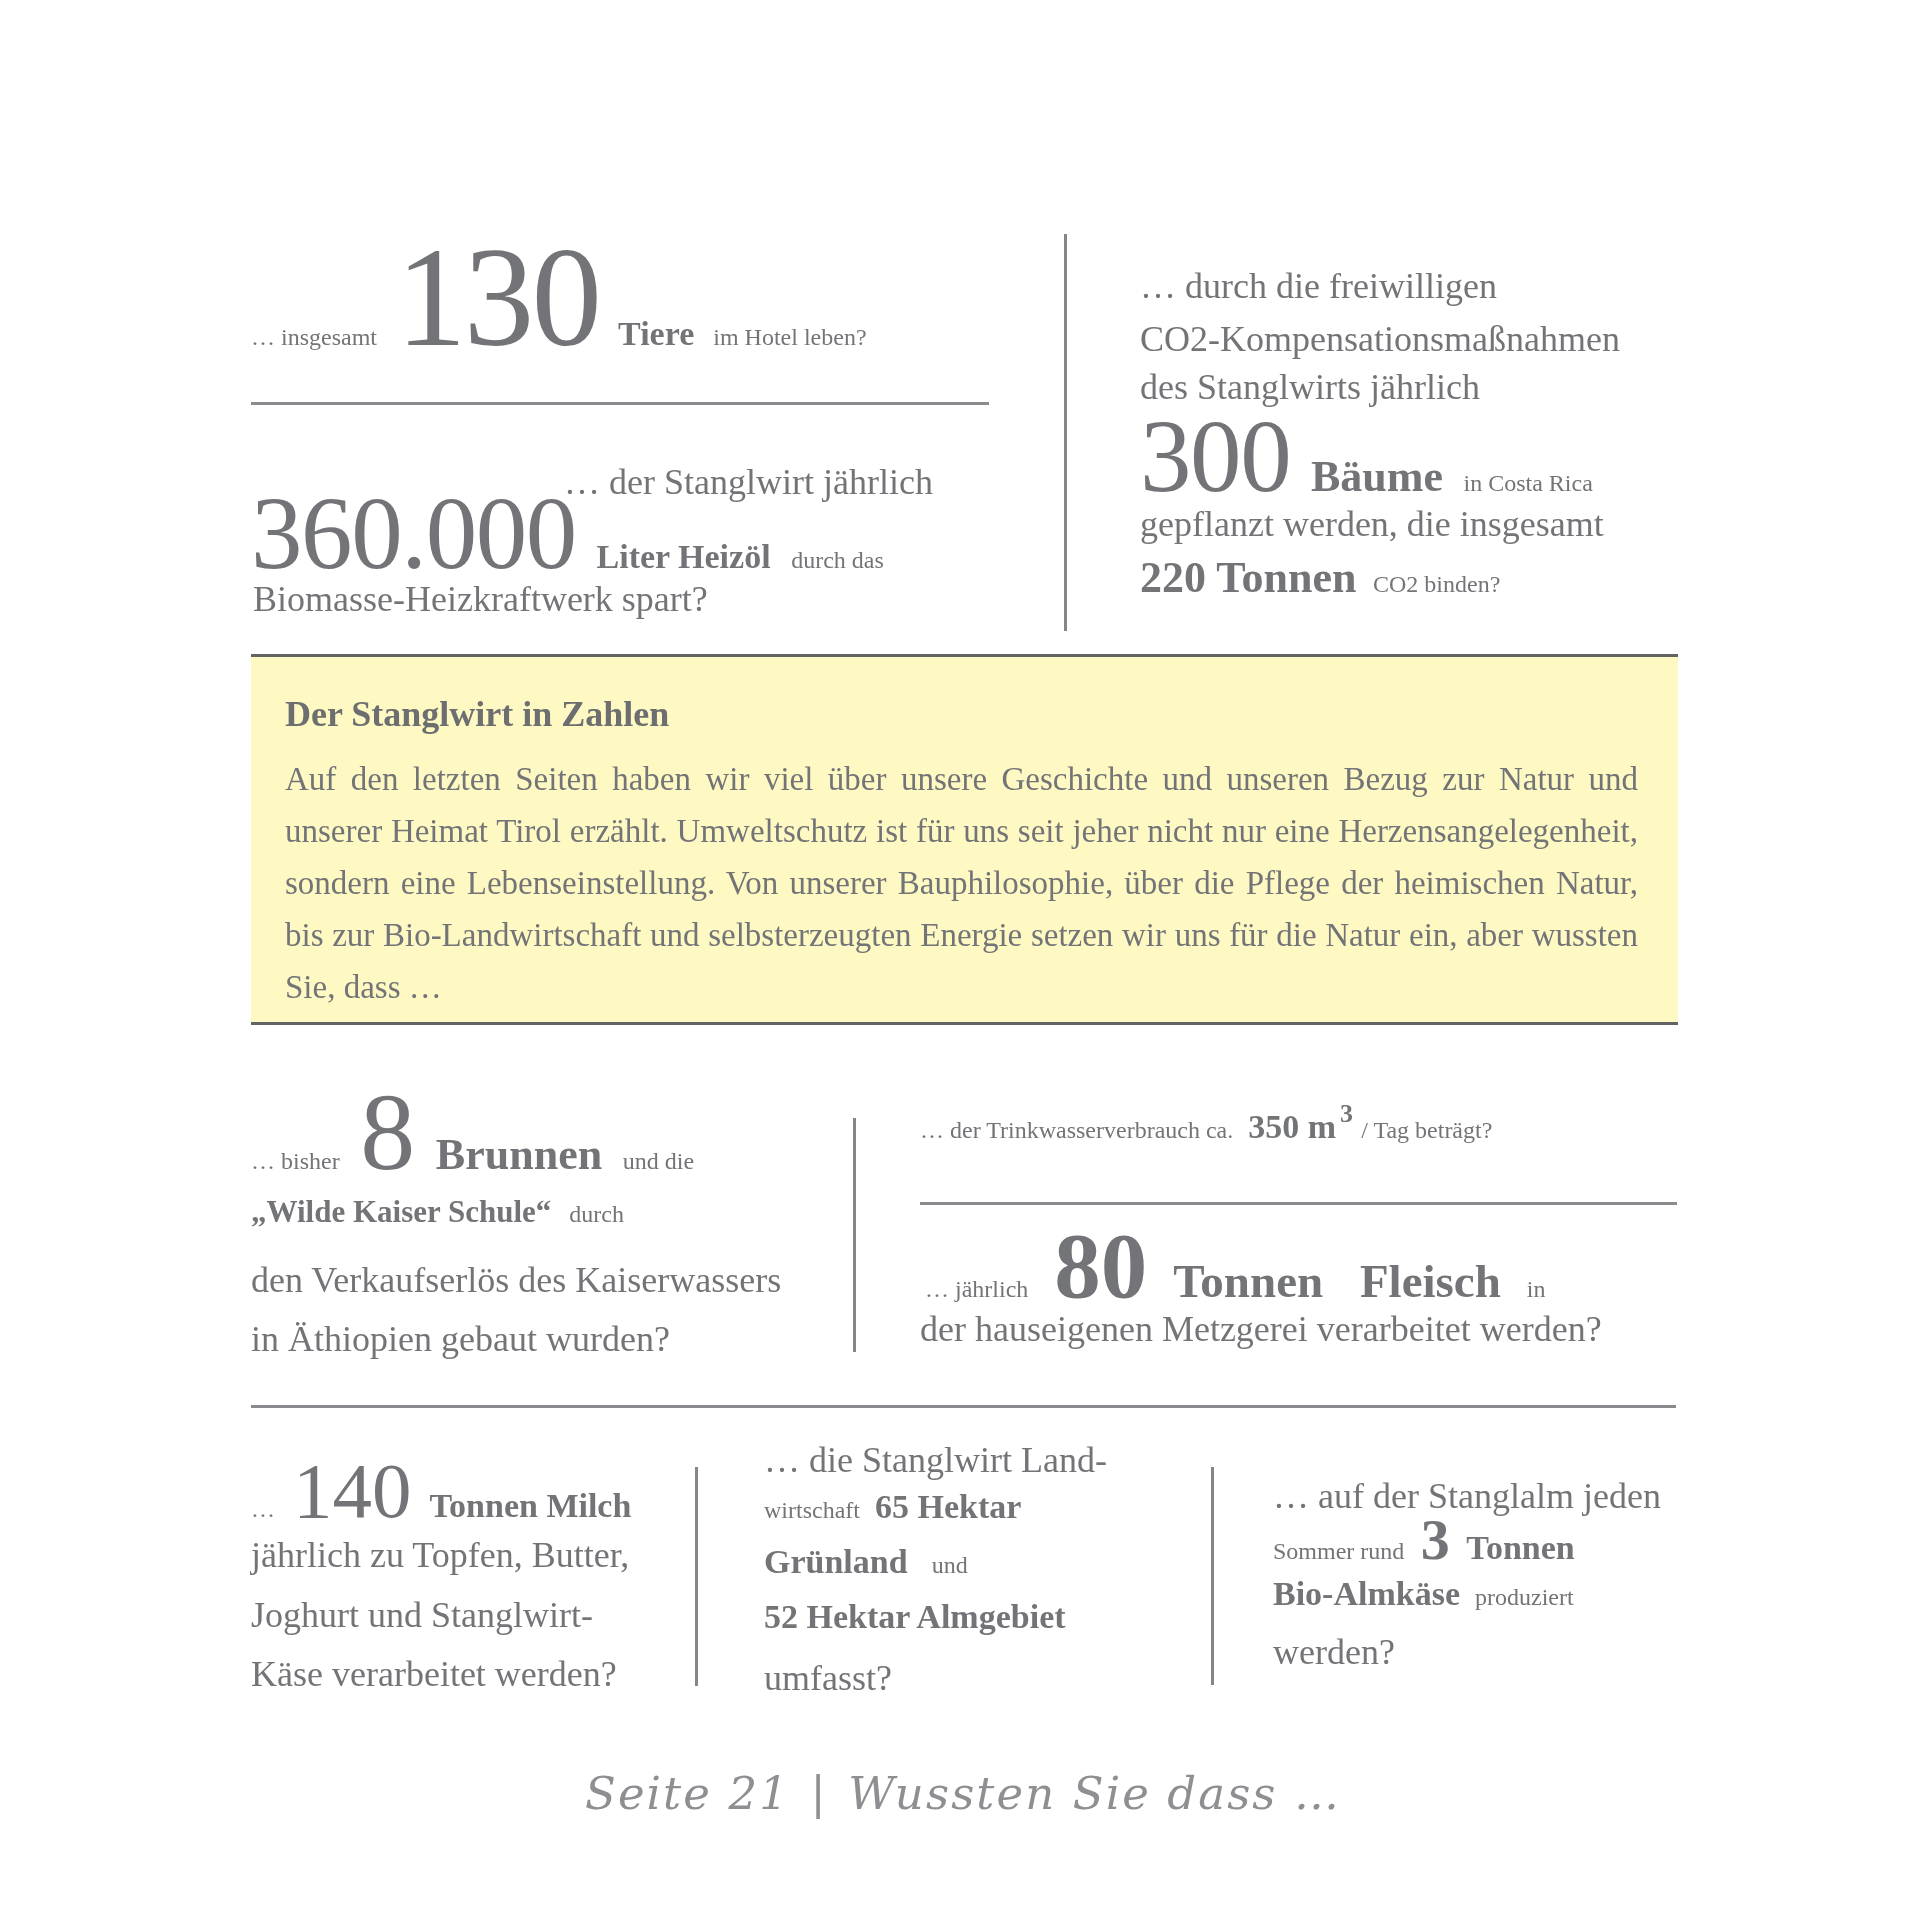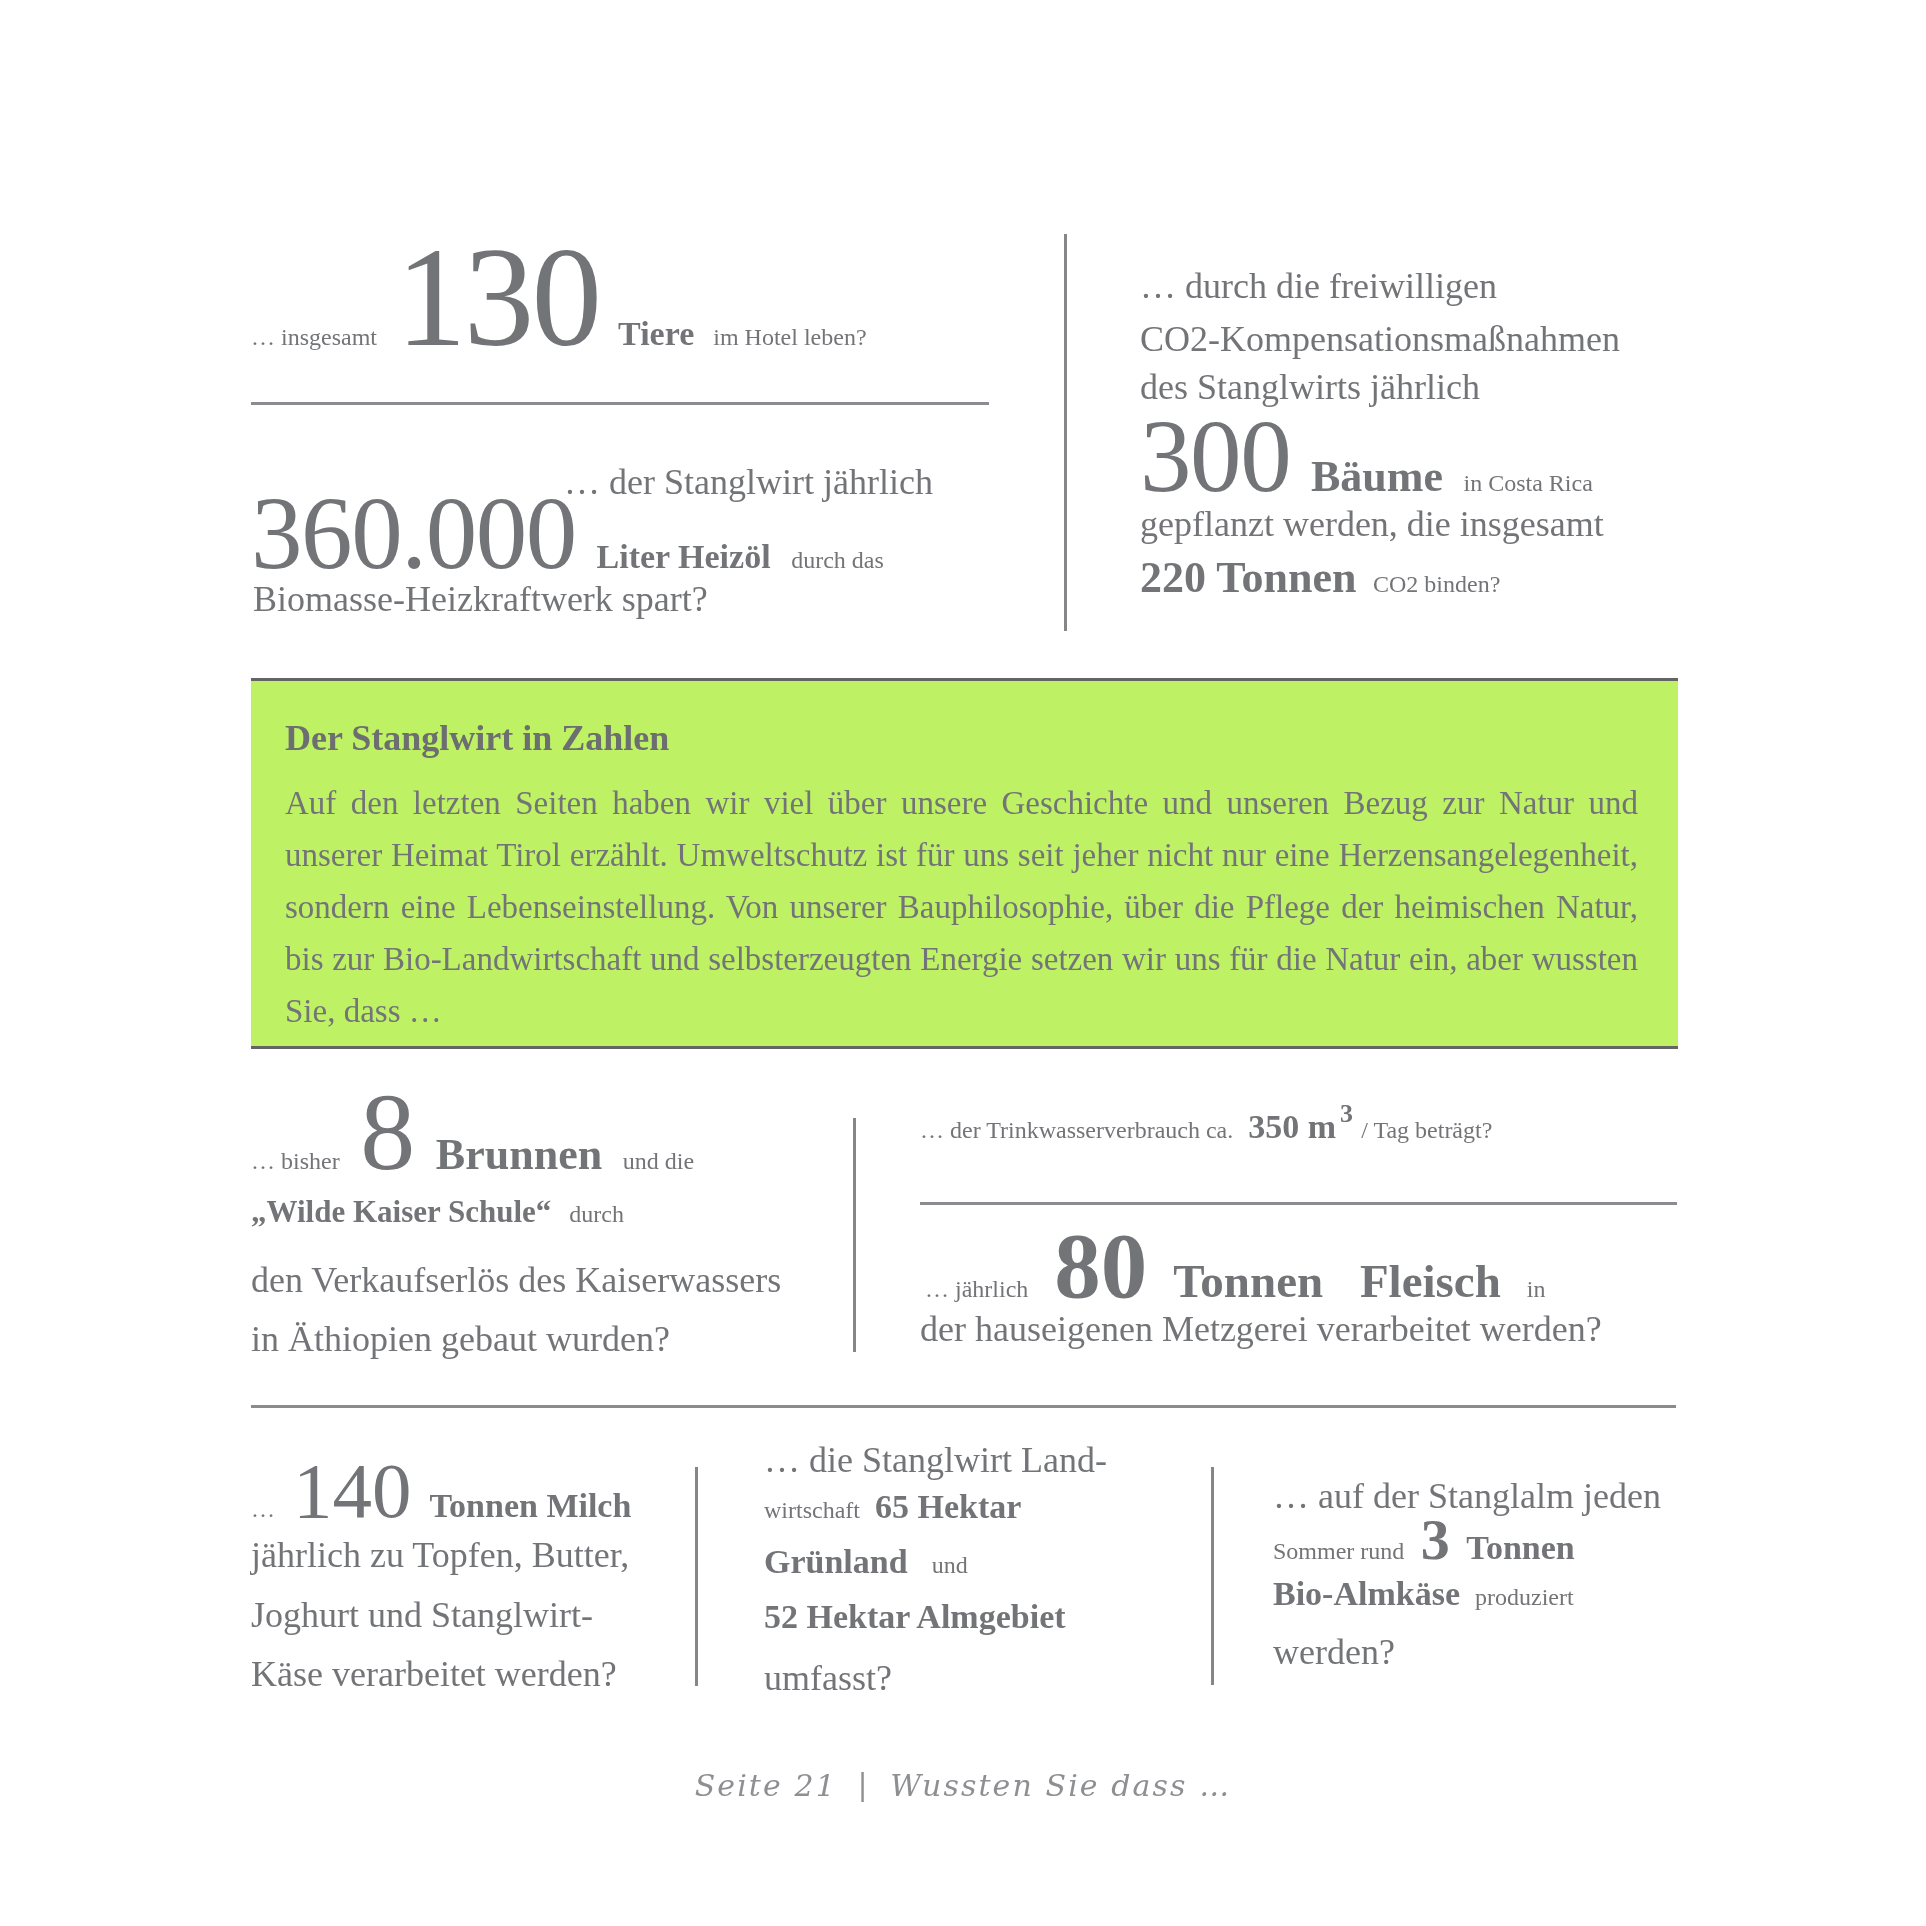--- a/index.html
+++ b/index.html
@@ -19,31 +19,31 @@
   .n160{font-size:110px;line-height:1;}
   .n150{font-size:103px;line-height:1;letter-spacing:-1.4px;}
   .n135b{font-size:93px;line-height:1;font-weight:bold;}
   .n115{font-size:79px;line-height:1;}
   .n85b{font-size:58px;line-height:1;font-weight:bold;}
   .line{position:absolute;background:#8a8b8e;}
   .vline{position:absolute;background:#85868a;width:2.8px;}
   .sup3{font-weight:bold;font-size:26px;position:relative;top:-16.5px;line-height:1;}
   .textline{position:absolute;font-size:36px;line-height:1;white-space:nowrap;}
   .graybox{
-    position:absolute;left:251px;top:678px;width:1427px;height:371px;
-    box-sizing:border-box;background:#bef264;
+    position:absolute;left:251px;top:654px;width:1427px;height:371px;
+    box-sizing:border-box;background:#fef9c3;
     border-top:3.4px solid #646464;border-bottom:3.4px solid #646464;
     padding:39px 40px 0 34px;
   }
   .graybox h2{margin:0;font-size:36px;line-height:1;font-weight:bold;color:#6d6e70;}
   .graybox p{margin:20.6px 0 0 0;font-size:33px;line-height:52px;text-align:justify;color:#737477;}
   .footer{
     position:absolute;left:0;top:1771px;width:1926px;text-align:center;
     font-family:"DejaVu Serif","Liberation Serif",serif;font-style:italic;
-    font-size:30px;color:#8e8f92;letter-spacing:2.1px;line-height:1;
+    font-size:45px;color:#8e8f92;letter-spacing:2.1px;line-height:1;
   }
   .fsep{display:inline-block;padding:0 20.6px;font-weight:normal;transform:translateY(-1.4px);}
 </style>
 </head>
 <body>
 
 <div class="row" style="left:251px;top:227px;gap:19px;">
   <span class="small">… insgesamt</span>
   <span class="n205">130</span>
   <span class="kw">Tiere</span>

